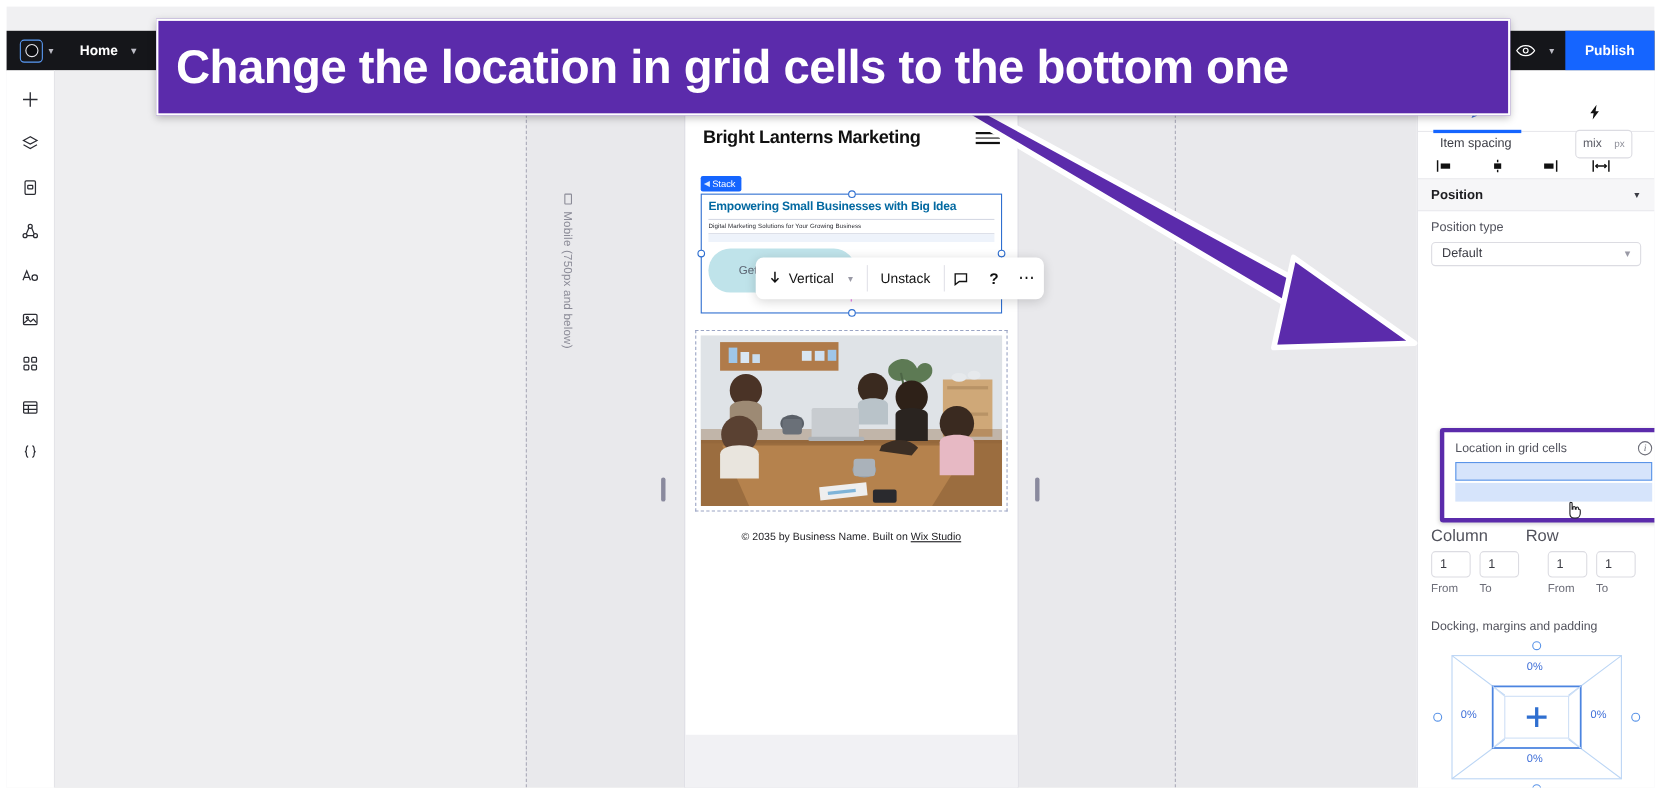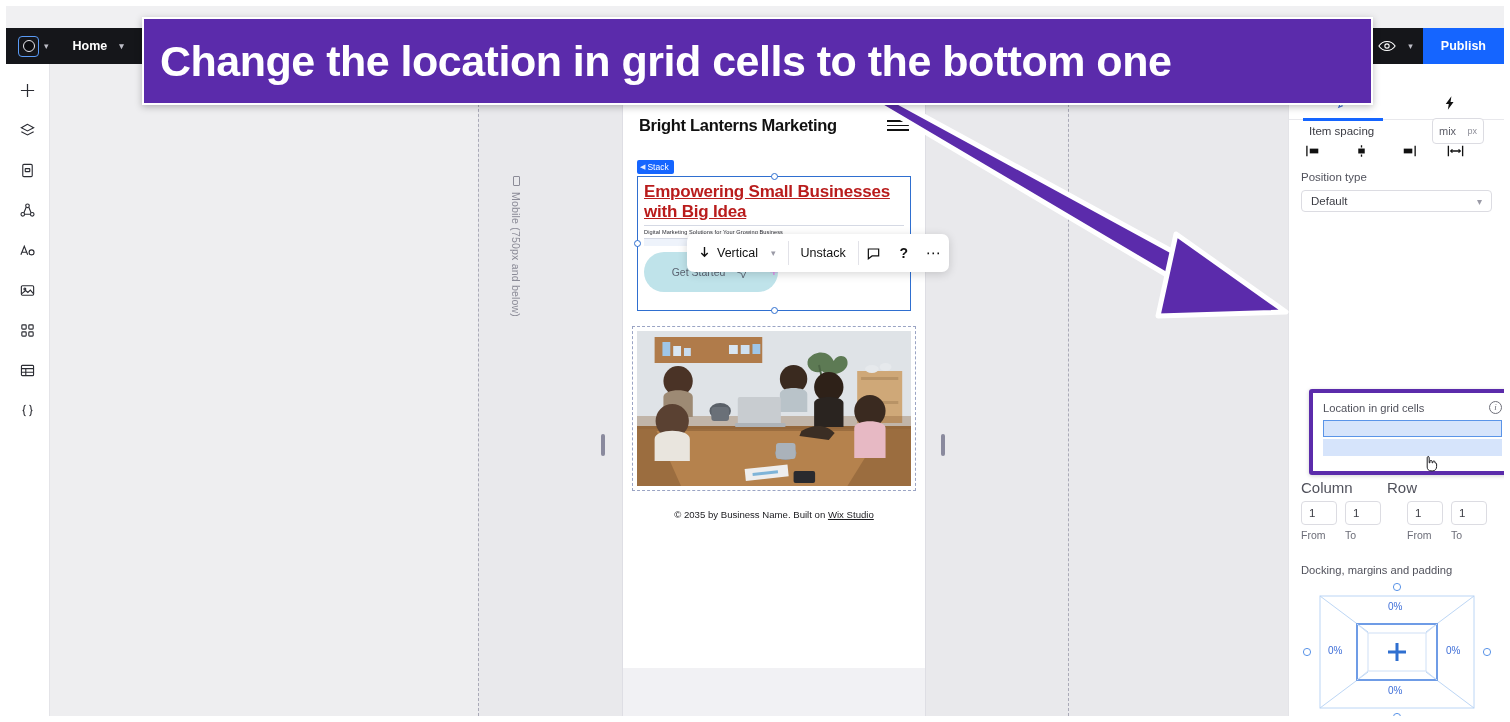--- a/index.html
+++ b/index.html
@@ -109,23 +109,22 @@
   }
   .burger { display: flex; flex-direction: column; gap: 3px; padding-top: 4px; }
   .burger span { display: block; width: 22px; height: 1.6px; background: #111; }
 
   .hero-wrap { position: relative; padding: 0 14px; margin-top: 38px; }
   .sel-box {
     position: relative; border: 1.4px solid #2f6fd0; background: #ffffff;
     padding: 5px 6px 18px 6px;
   }
   .hero-h1 {
-    font-size: 17px; font-weight: 700; color: #b91c1c; line-height: 1.15;
+    font-size: 11px; font-weight: 700; color: #0369a1; line-height: 1.15;
     letter-spacing: -.2px;
-    text-decoration: underline;
   }
   .hero-rule { height: 1px; background: #d5d9e4; margin: 4px 0 3px 0; }
   .hero-sub {
     font-size: 5.6px; color: #2b2c33; letter-spacing: .1px; white-space: nowrap;
   }
   .hero-rule2 { height: 1px; background: #d5d9e4; margin: 3px 0 0 0; }
   .hero-band { height: 7px; background: #eef3fb; }
   .cta-btn {
     margin-top: 6px; width: 134px; height: 40px; border-radius: 20px;
     background: #bfe3ea; display: flex; align-items: center;
@@ -589,20 +588,24 @@
         </svg>
       </span>
       <span class="align-icon">
         <svg width="19" height="14" viewBox="0 0 20 14" fill="none" stroke="#111" stroke-width="1.4">
           <path d="M2.5 1.5v11M17.5 1.5v11M5.5 7h9"></path>
             <path d="M6.8 5.3 5 7l1.8 1.7M13.2 5.3 15 7l-1.8 1.7"></path>
         </svg>
       </span>
     </div>
 
+    <div class="section-head">
+      <b>Position</b>
+      <span class="tri-down">▼</span>
+    </div>
 
     <div class="prow">
       <div class="plabel">Position type</div>
       <div class="select-box">
         <span>Default</span>
         <span class="select-caret">▾</span>
       </div>
     </div>
 
     <div class="grid-highlight">

